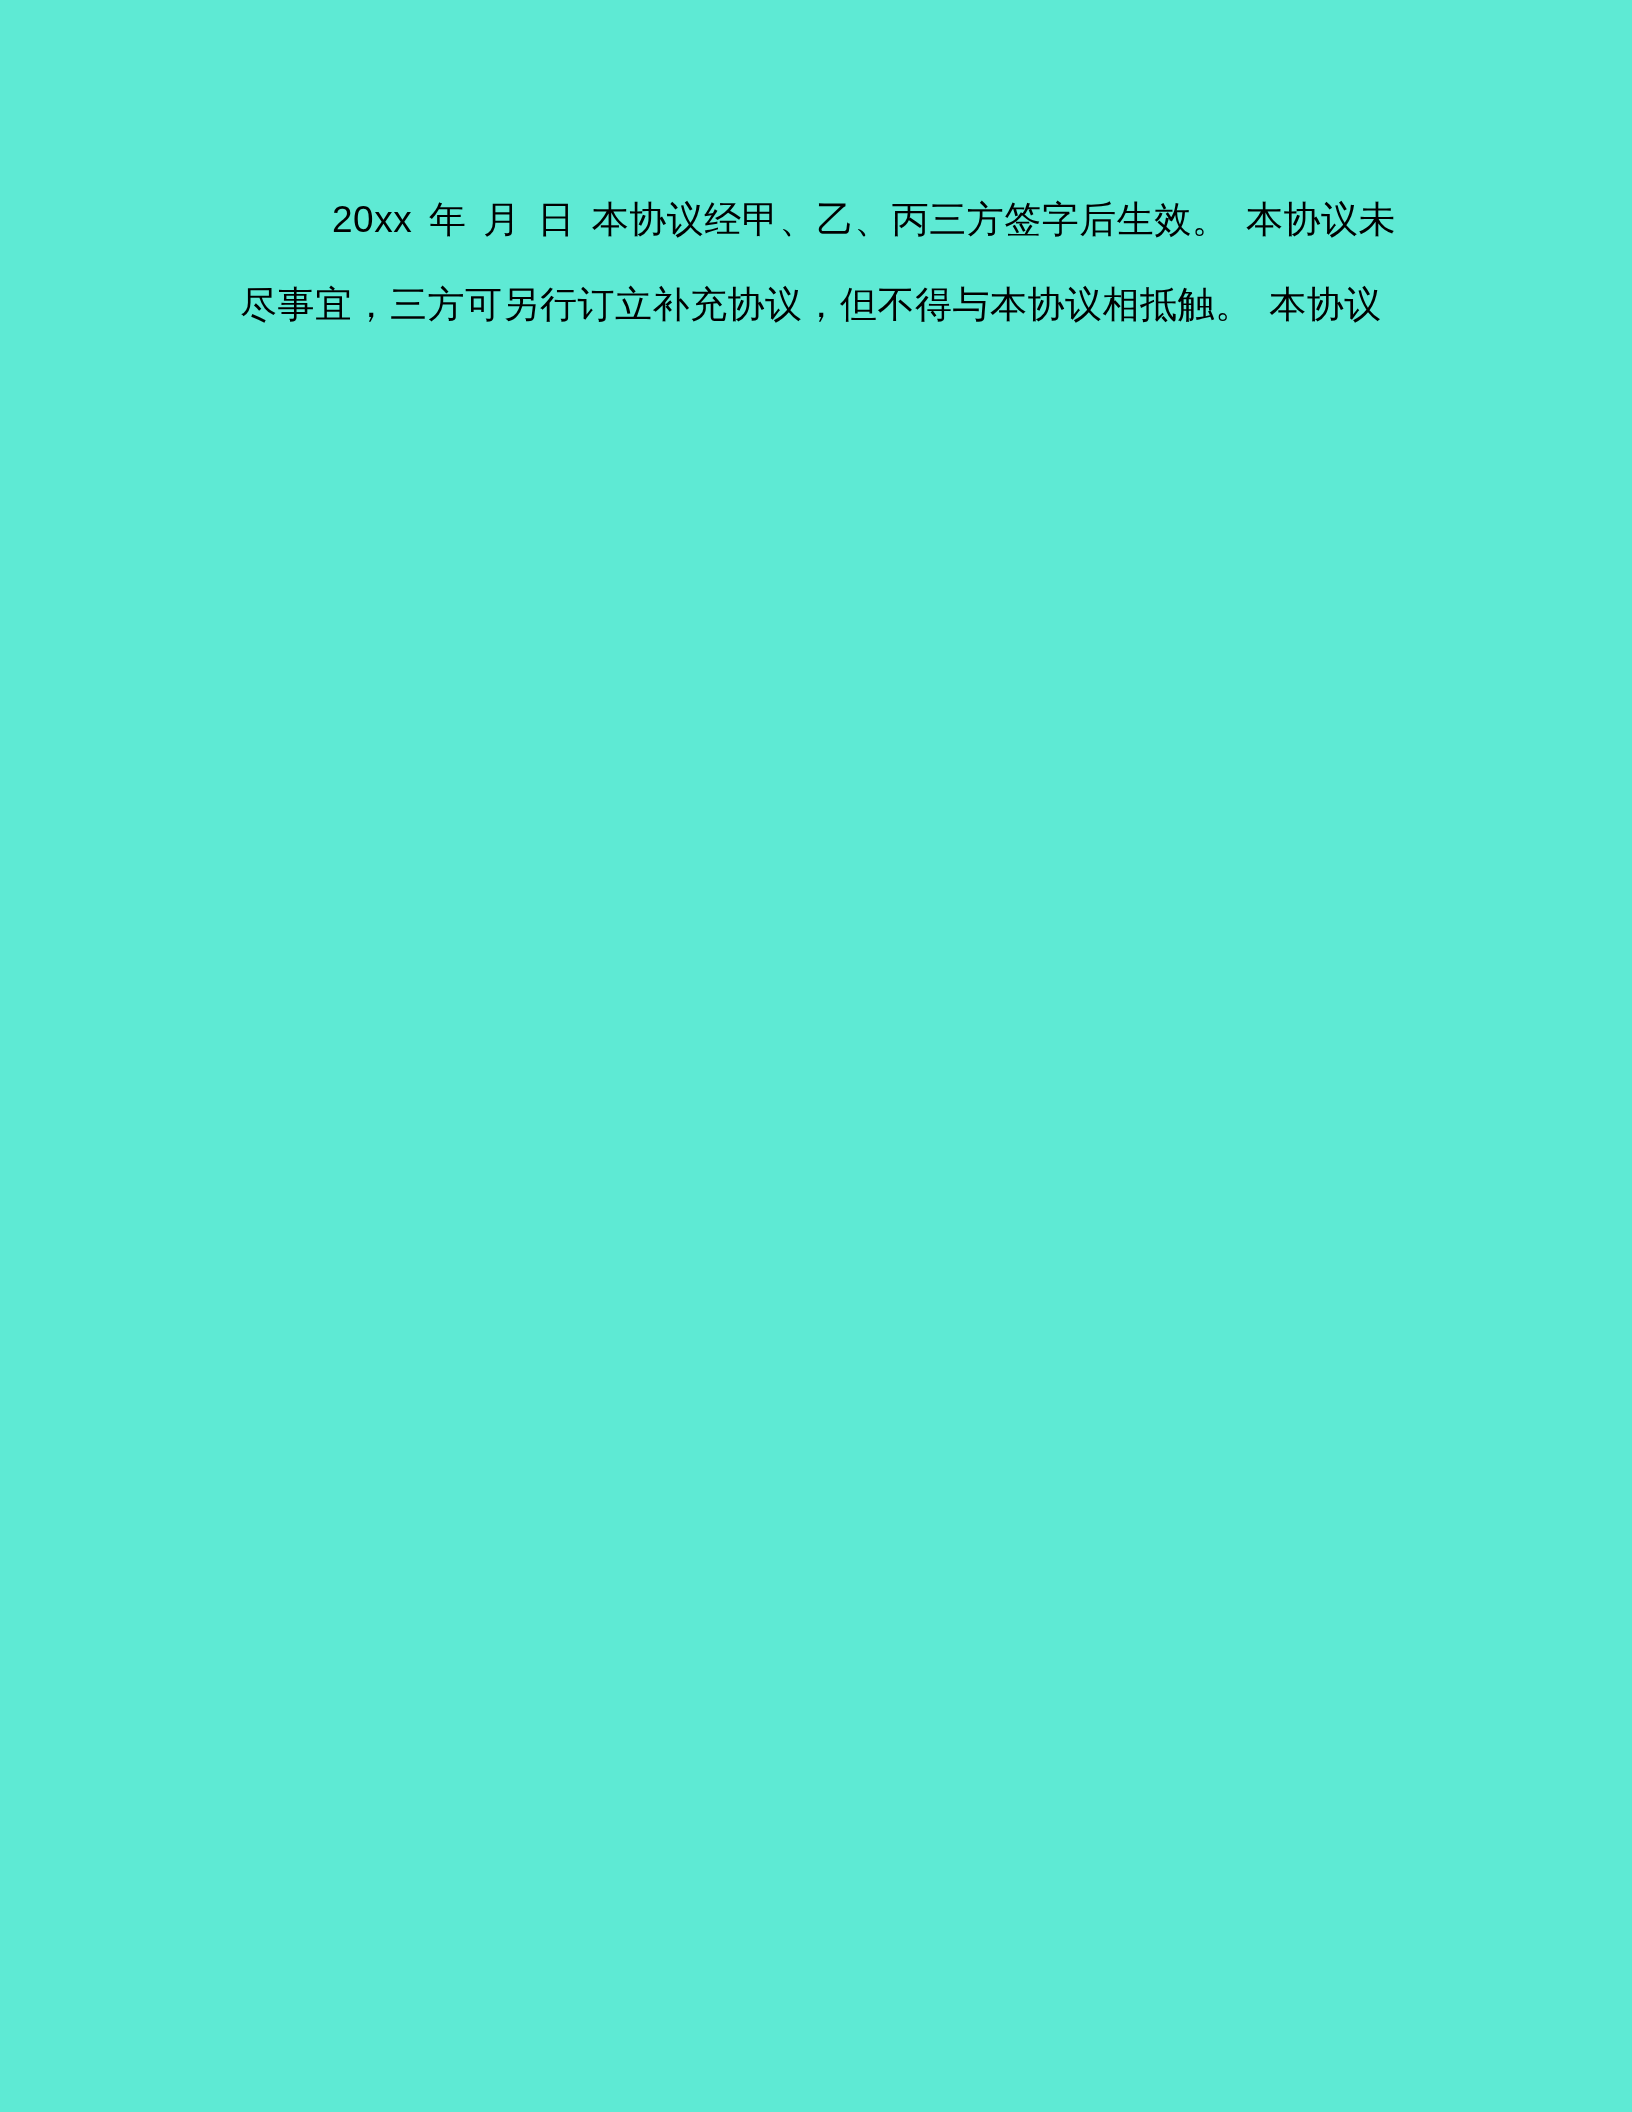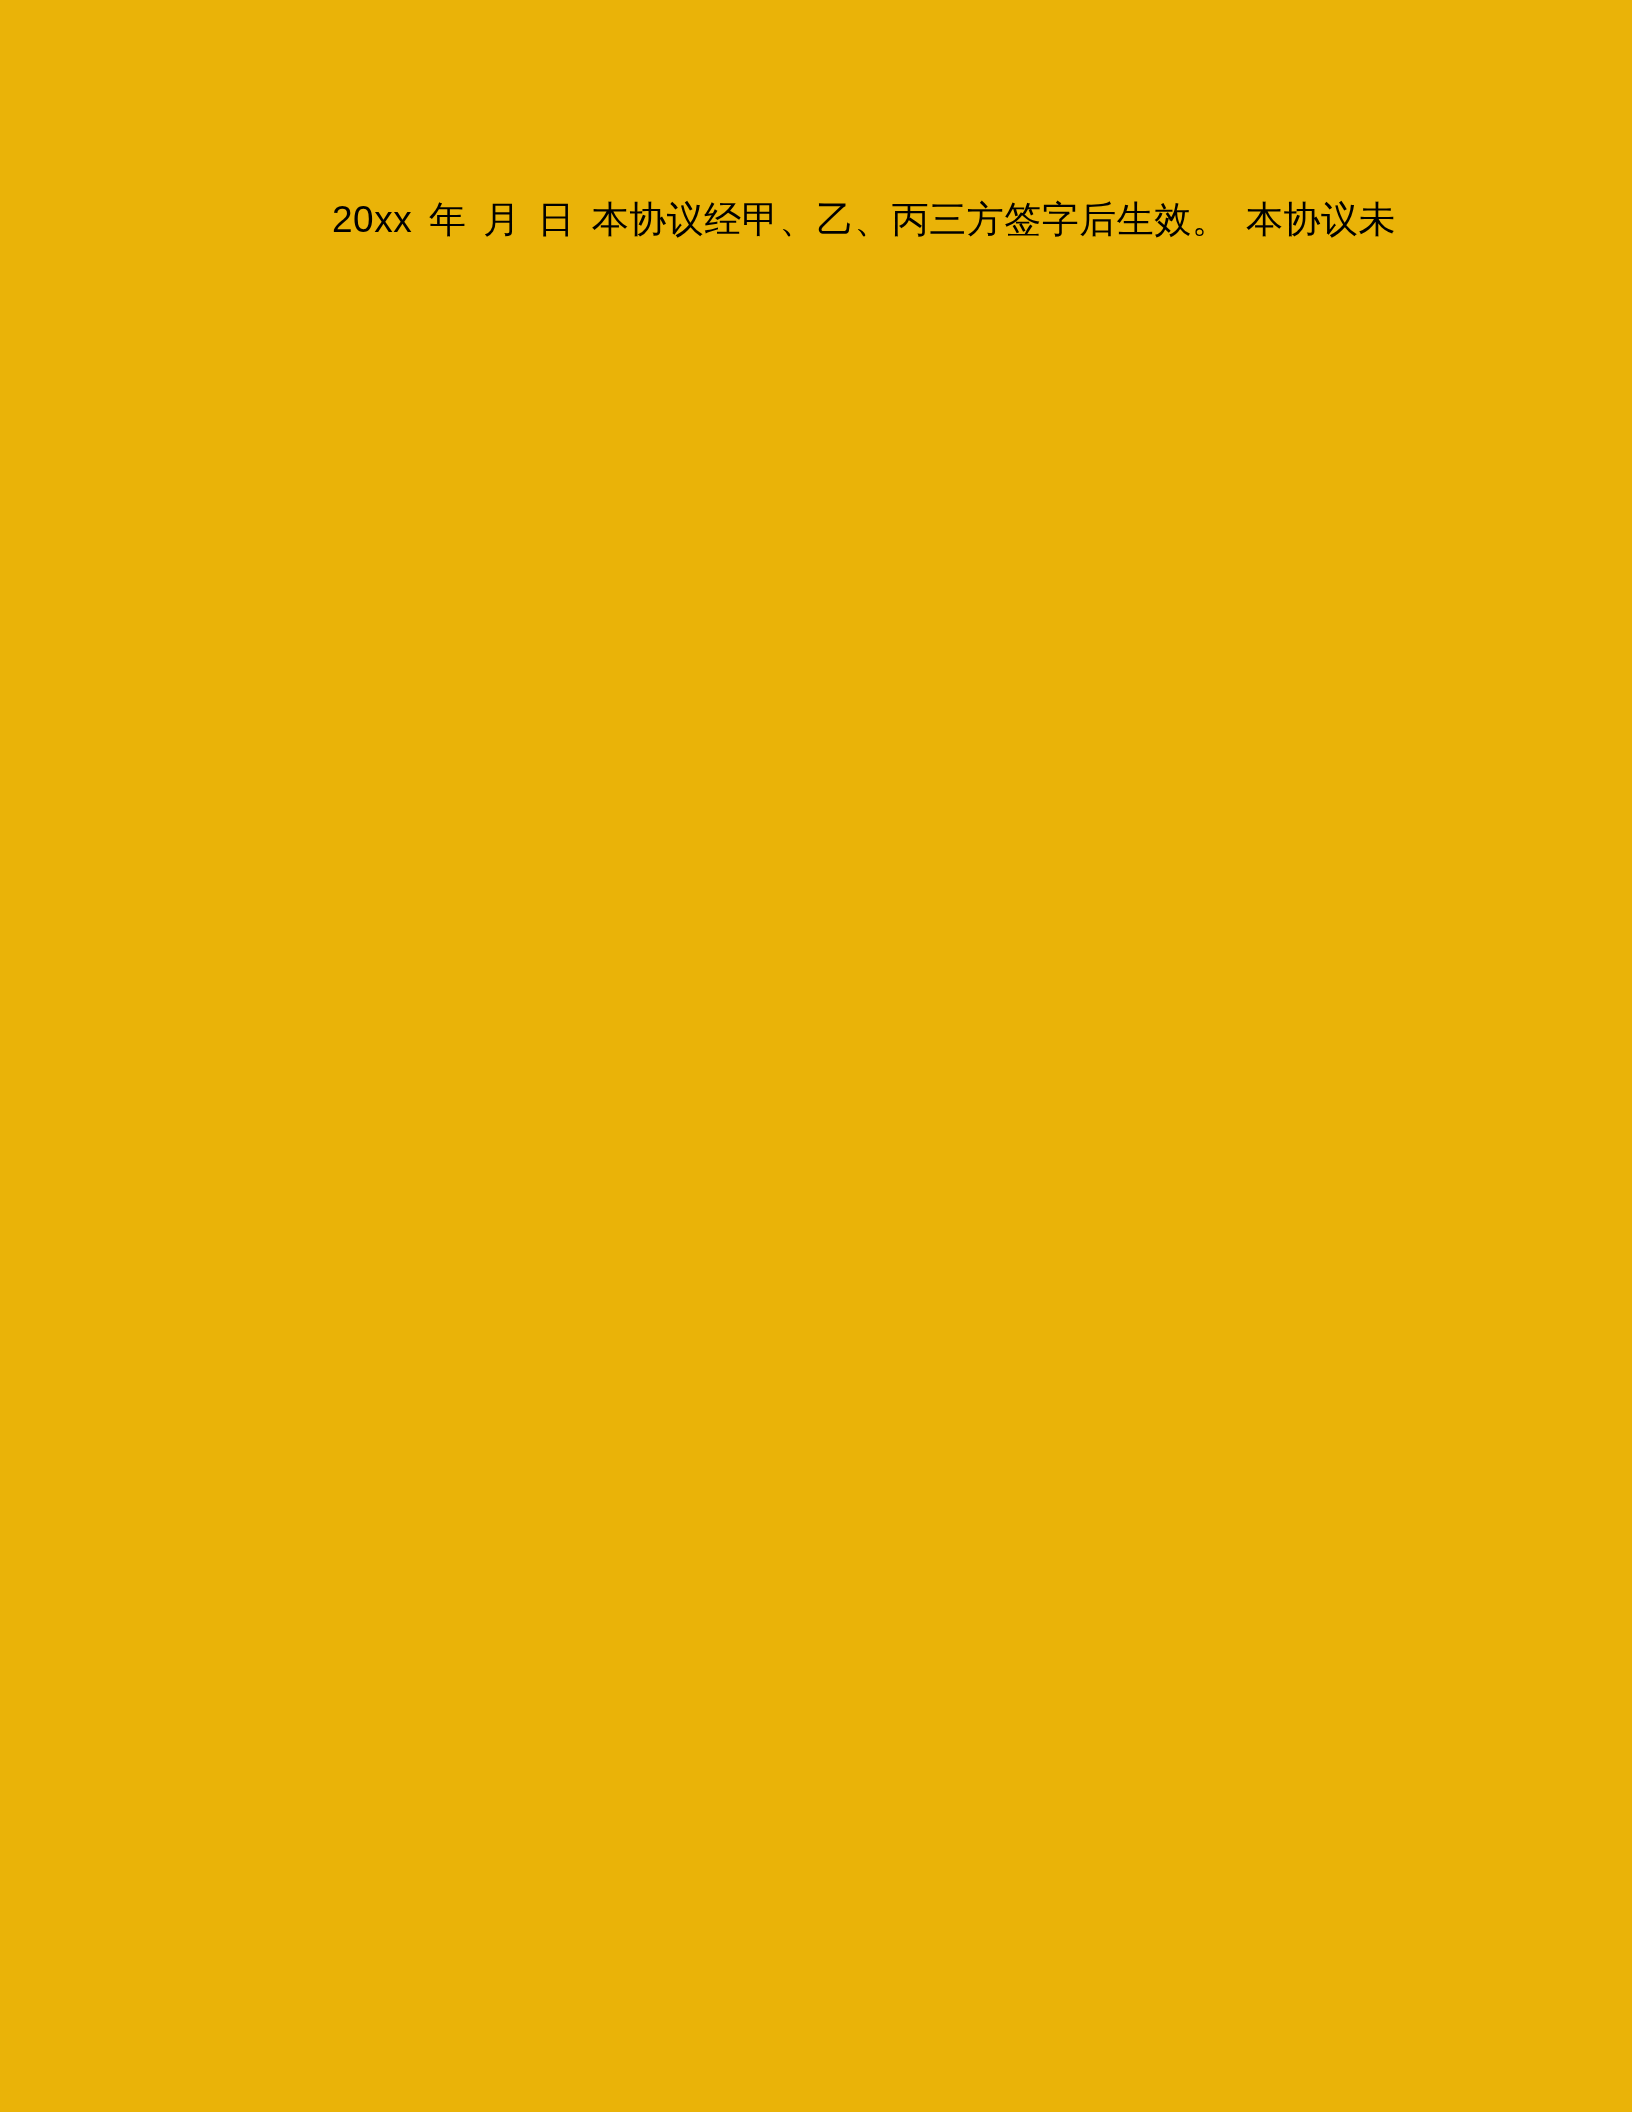--- a/index.html
+++ b/index.html
@@ -12,21 +12,21 @@
     height: 2112px;
     position: relative;
     overflow: hidden;
   }
   .page {
     position: absolute;
     left: 0;
     top: 0;
     width: 1632px;
     height: 2112px;
-    background: #eab308;
+    background: #5eead4;
   }
   .paragraph {
     position: absolute;
     left: 240px;
     top: 177px;
     width: 1160px;
     font-family: "Liberation Sans", "DejaVu Sans", sans-serif;
     font-size: 37px;
     line-height: 85px;
     color: #000000;
@@ -40,14 +40,15 @@
   .line.indent {
     text-indent: 92px;
   }
 </style>
 </head>
 <body>
 
 <div class="page">
   <div class="paragraph">
     <div class="line indent">20xx 年 月 日 本协议经甲、乙、丙三方签字后生效。 本协议未</div>
+    <div class="line">尽事宜，三方可另行订立补充协议，但不得与本协议相抵触。 本协议</div>
   </div>
 </div>
 
 </body></html>

